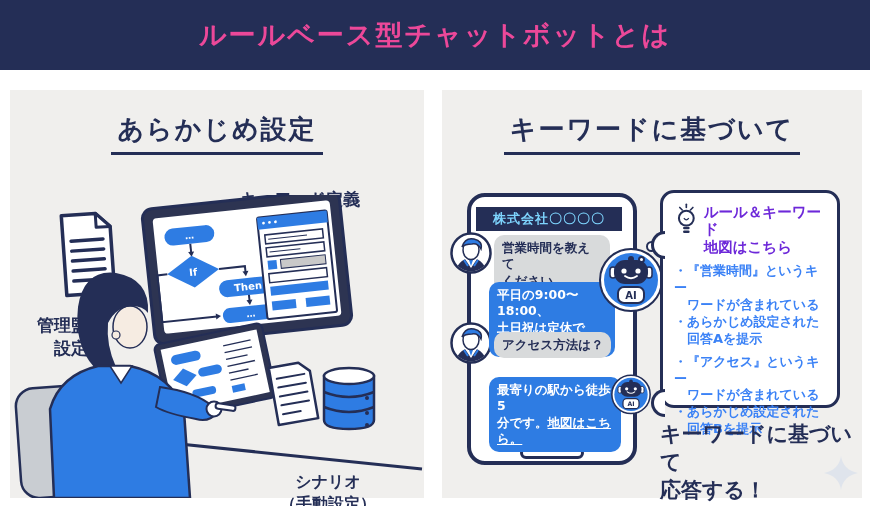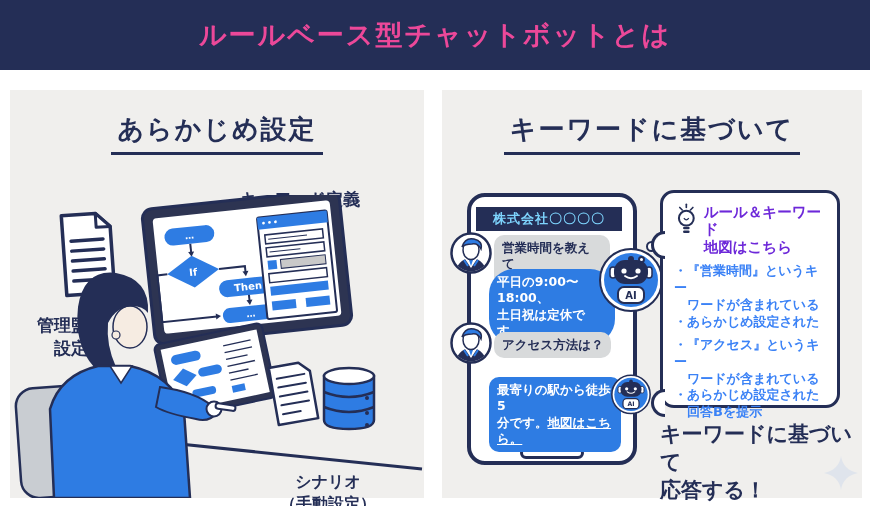--- a/index.html
+++ b/index.html
@@ -36,21 +36,21 @@
            background:#242e56; display:flex; align-items:center; justify-content:center; }
   .phone-header span { color:#7dd3fc; font-size:13px; font-weight:bold; letter-spacing:1px; }
   .home-btn { position:absolute; left:78px; top:357px; width:64px; height:12px;
            border:3px solid #242e56; border-radius:7px; background:#fff; }
 
   .bubble { position:absolute; border-radius:10px; padding:5px 8px;
             font-size:12.5px; font-weight:bold; line-height:1.3; }
   .bubble-gray { background:#d8dadb; color:#242e56; }
   .bubble-blue { background:#2e7ce3; color:#ffffff; }
   .b-user1 { left:52px; top:145px; width:116px; }
-  .b-bot1  { left:47px; top:179px; width:126px;border-radius:25px; }
+  .b-bot1  { left:47px; top:192px; width:126px; }
   .b-user2 { left:52px; top:242px; }
   .b-bot2  { left:47px; top:287px; width:132px; }
   .link-map { text-decoration:underline; }
 
   .avatar-user { position:absolute; width:42px; height:42px; }
   .av-u1 { left:8px; top:142px; }
   .av-u2 { left:8px; top:232px; }
   .robot-big   { position:absolute; left:155px; top:157px; width:68px; height:68px; }
   .robot-small { position:absolute; left:168px; top:284px; width:42px; height:42px; }
 
@@ -328,20 +328,21 @@
           <div>地図はこちら</div>
         </div>
       </div>
       <div class="callout-bullets">
         <div class="bullet">
           <div class="l1"><span>・</span><span>『営業時間』というキー</span></div>
           <div class="l2">ワードが含まれている</div>
         </div>
         <div class="bullet">
           <div class="l1"><span>・</span><span>あらかじめ設定された</span></div>
+          <div class="l2">回答Aを提示</div>
         </div>
         <div class="bullet gap">
           <div class="l1"><span>・</span><span>『アクセス』というキー</span></div>
           <div class="l2">ワードが含まれている</div>
         </div>
         <div class="bullet">
           <div class="l1"><span>・</span><span>あらかじめ設定された</span></div>
           <div class="l2">回答Bを提示</div>
         </div>
       </div>

